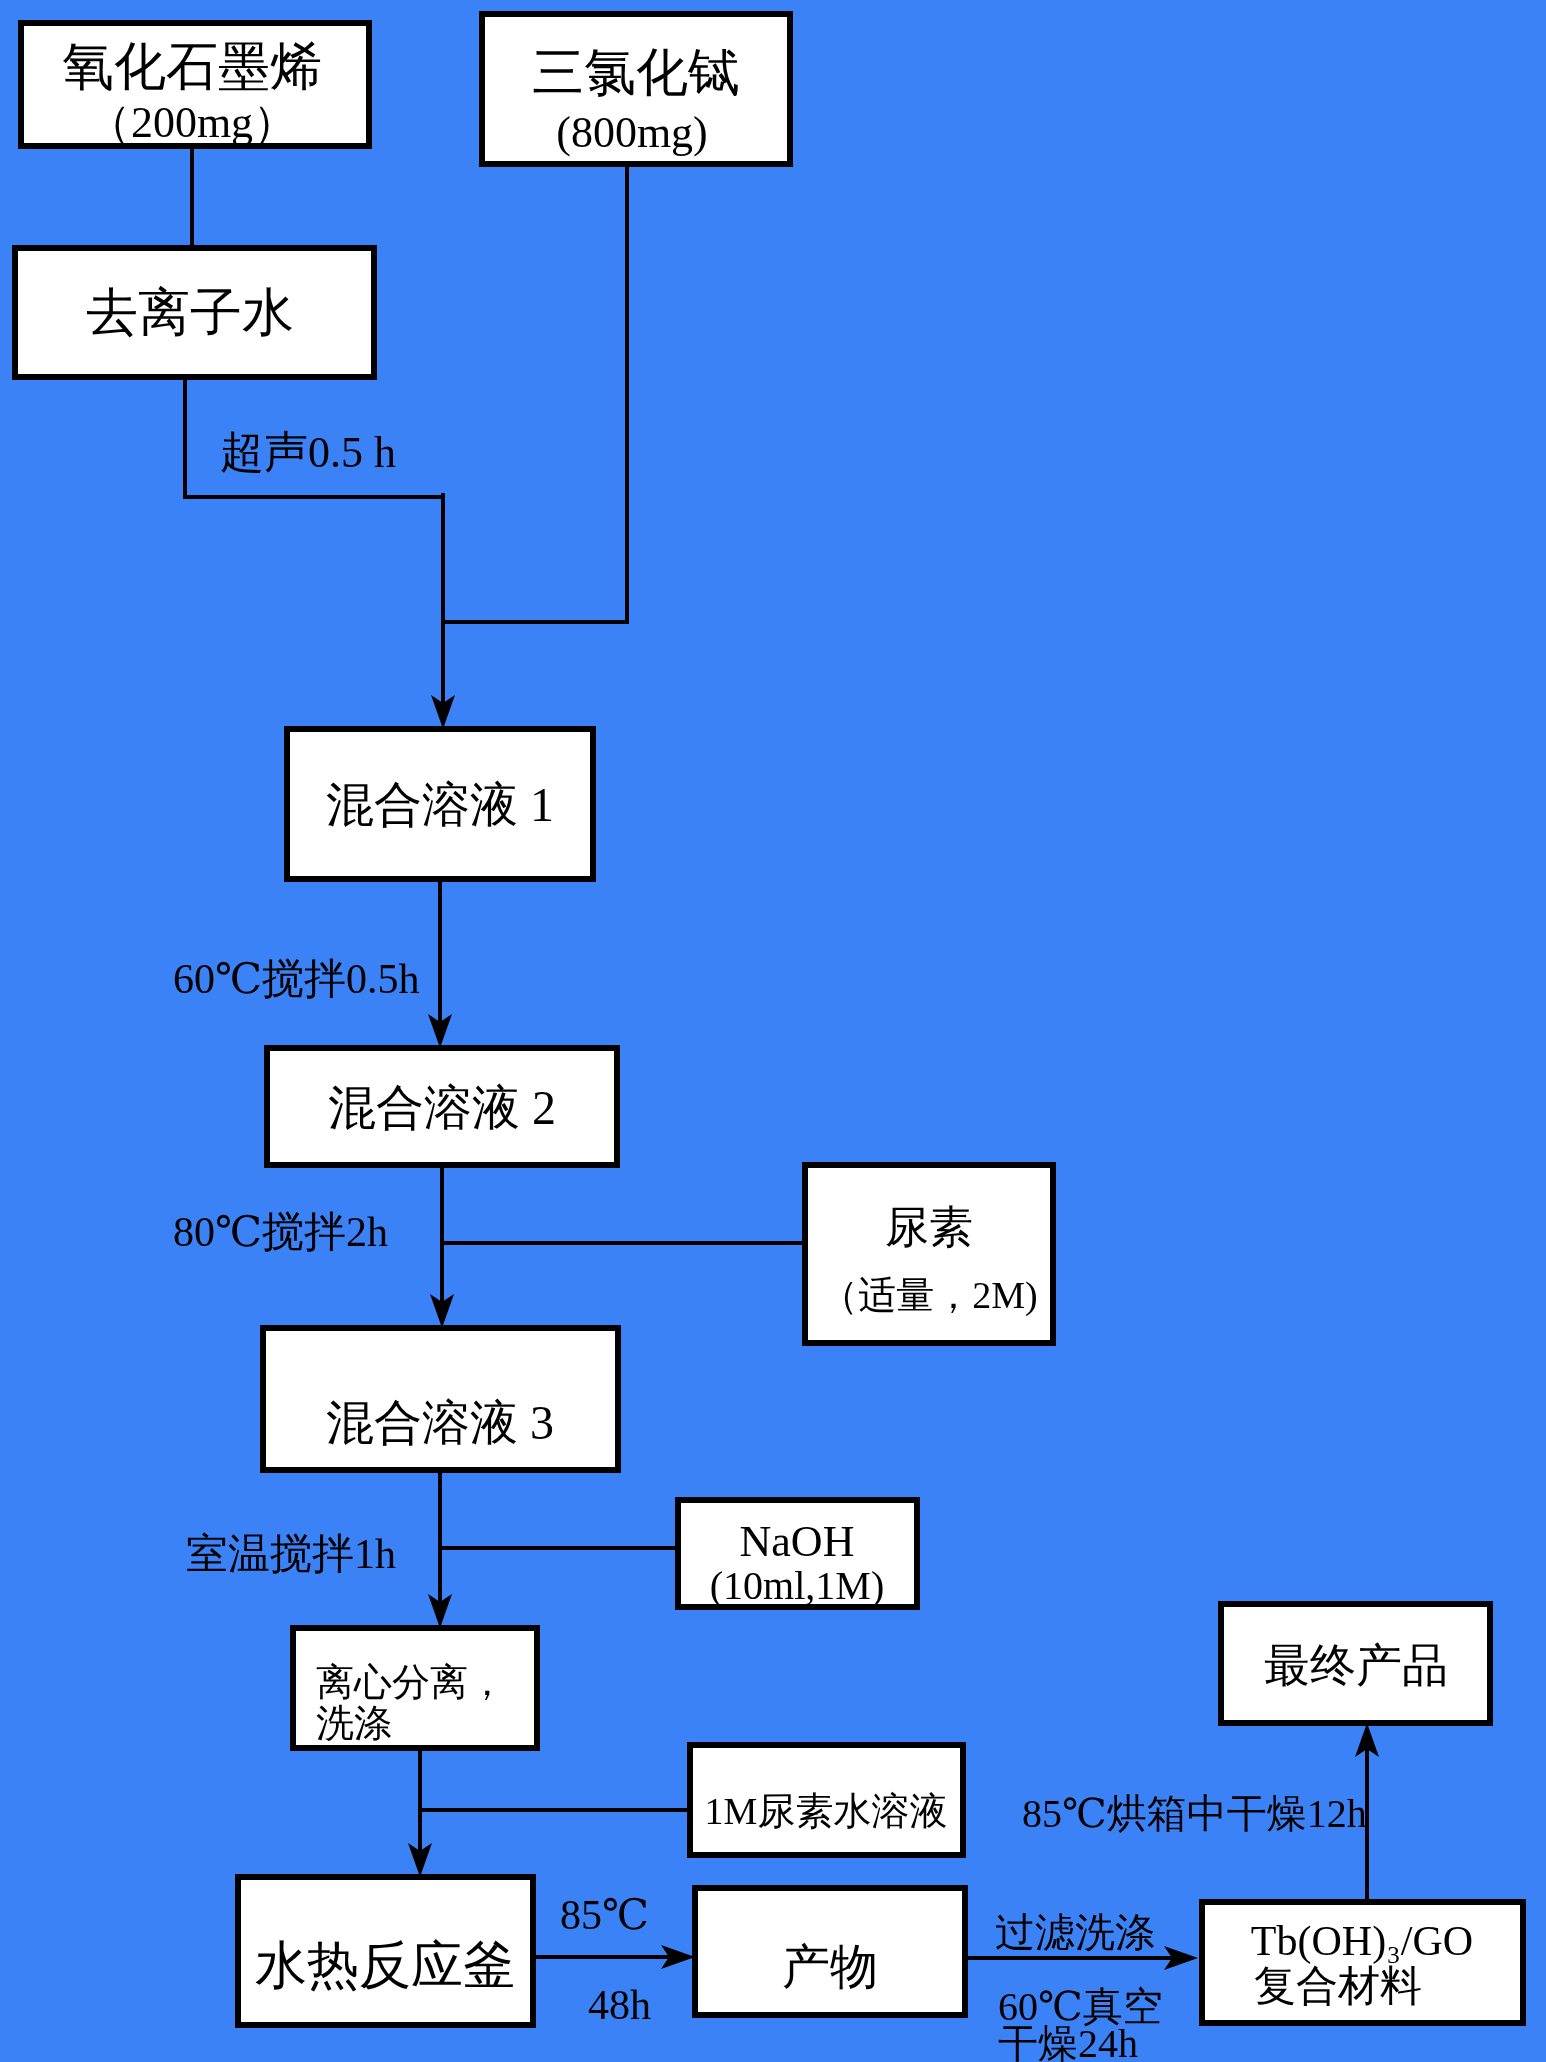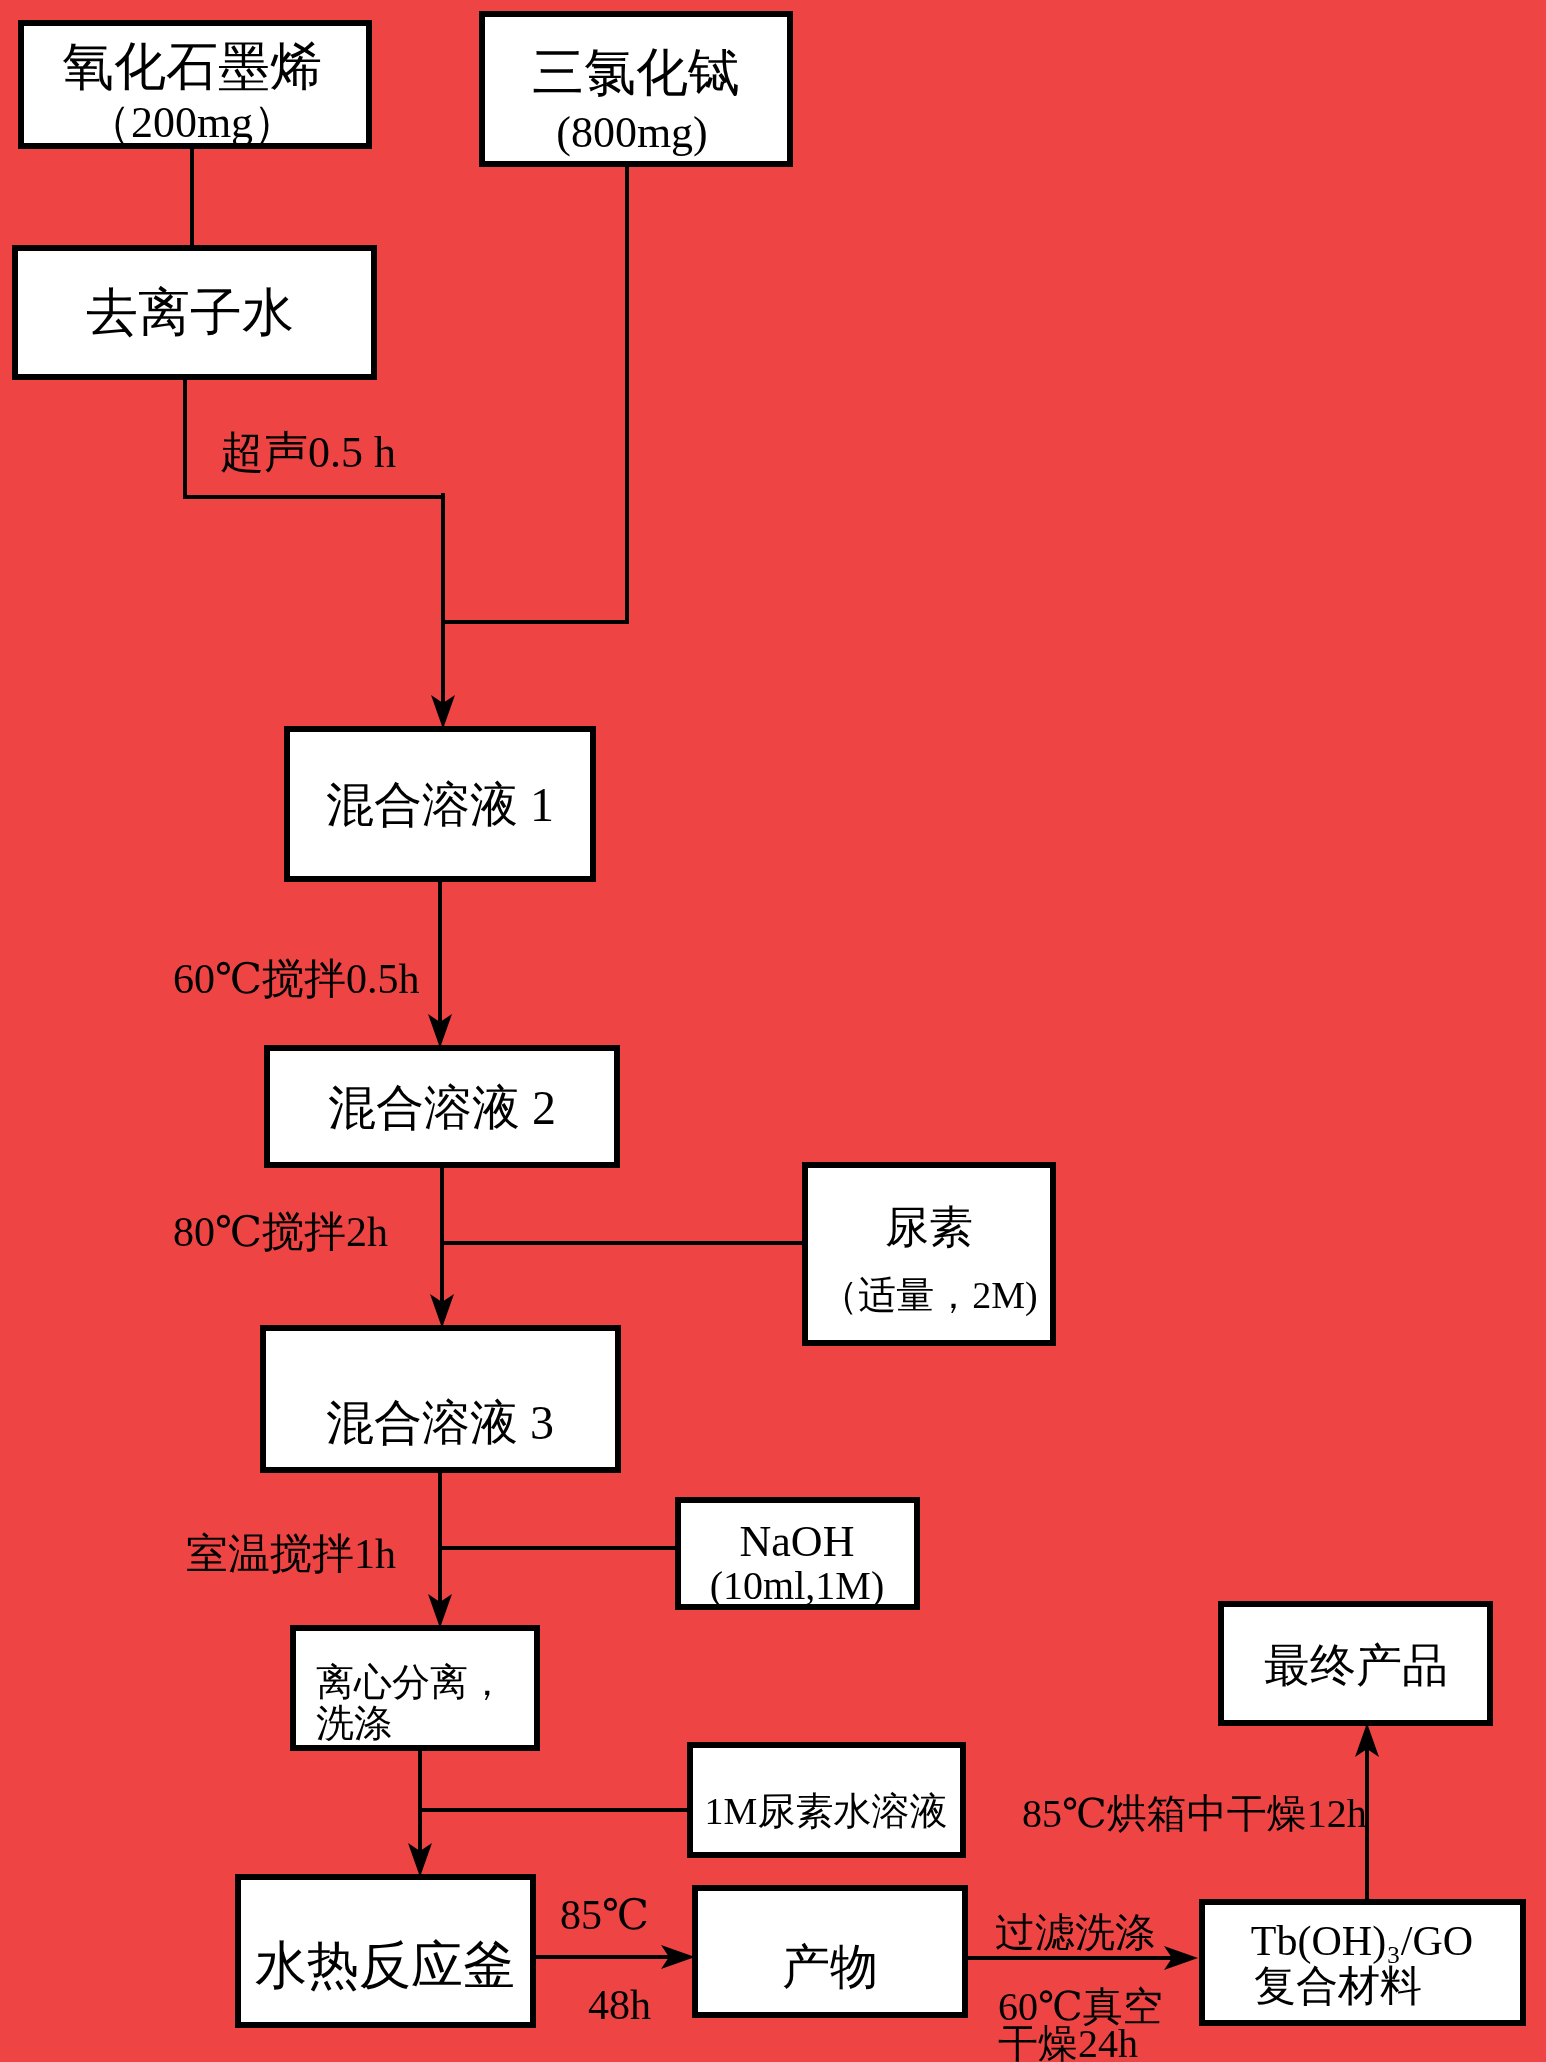--- a/index.html
+++ b/index.html
@@ -1,16 +1,16 @@
 <!DOCTYPE html>
 <html><head>
 <meta charset="utf-8">
 <style>
   html,body{margin:0;padding:0;background:#ffffff;}
-  .page{position:relative;width:1546px;height:2062px;background:#ef4444;overflow:hidden;}
+  .page{position:relative;width:1546px;height:2062px;background:#3b82f6;overflow:hidden;}
   svg{display:block;}
   .box{fill:#ffffff;stroke:#000000;stroke-width:6;}
   .edge{stroke:#000000;stroke-width:4;fill:none;stroke-linecap:square;}
   .head{fill:#000000;stroke:none;}
   text{fill:#000000;font-family:"Liberation Serif","DejaVu Serif",serif;}
   .mid{text-anchor:middle;}
   .start{text-anchor:start;}
   .f52{font-size:52px;} .f48{font-size:48px;} .f46{font-size:46px;}
   .f44{font-size:44px;} .f42{font-size:42px;} .f40{font-size:40px;} .f38{font-size:38px;}
 </style>

